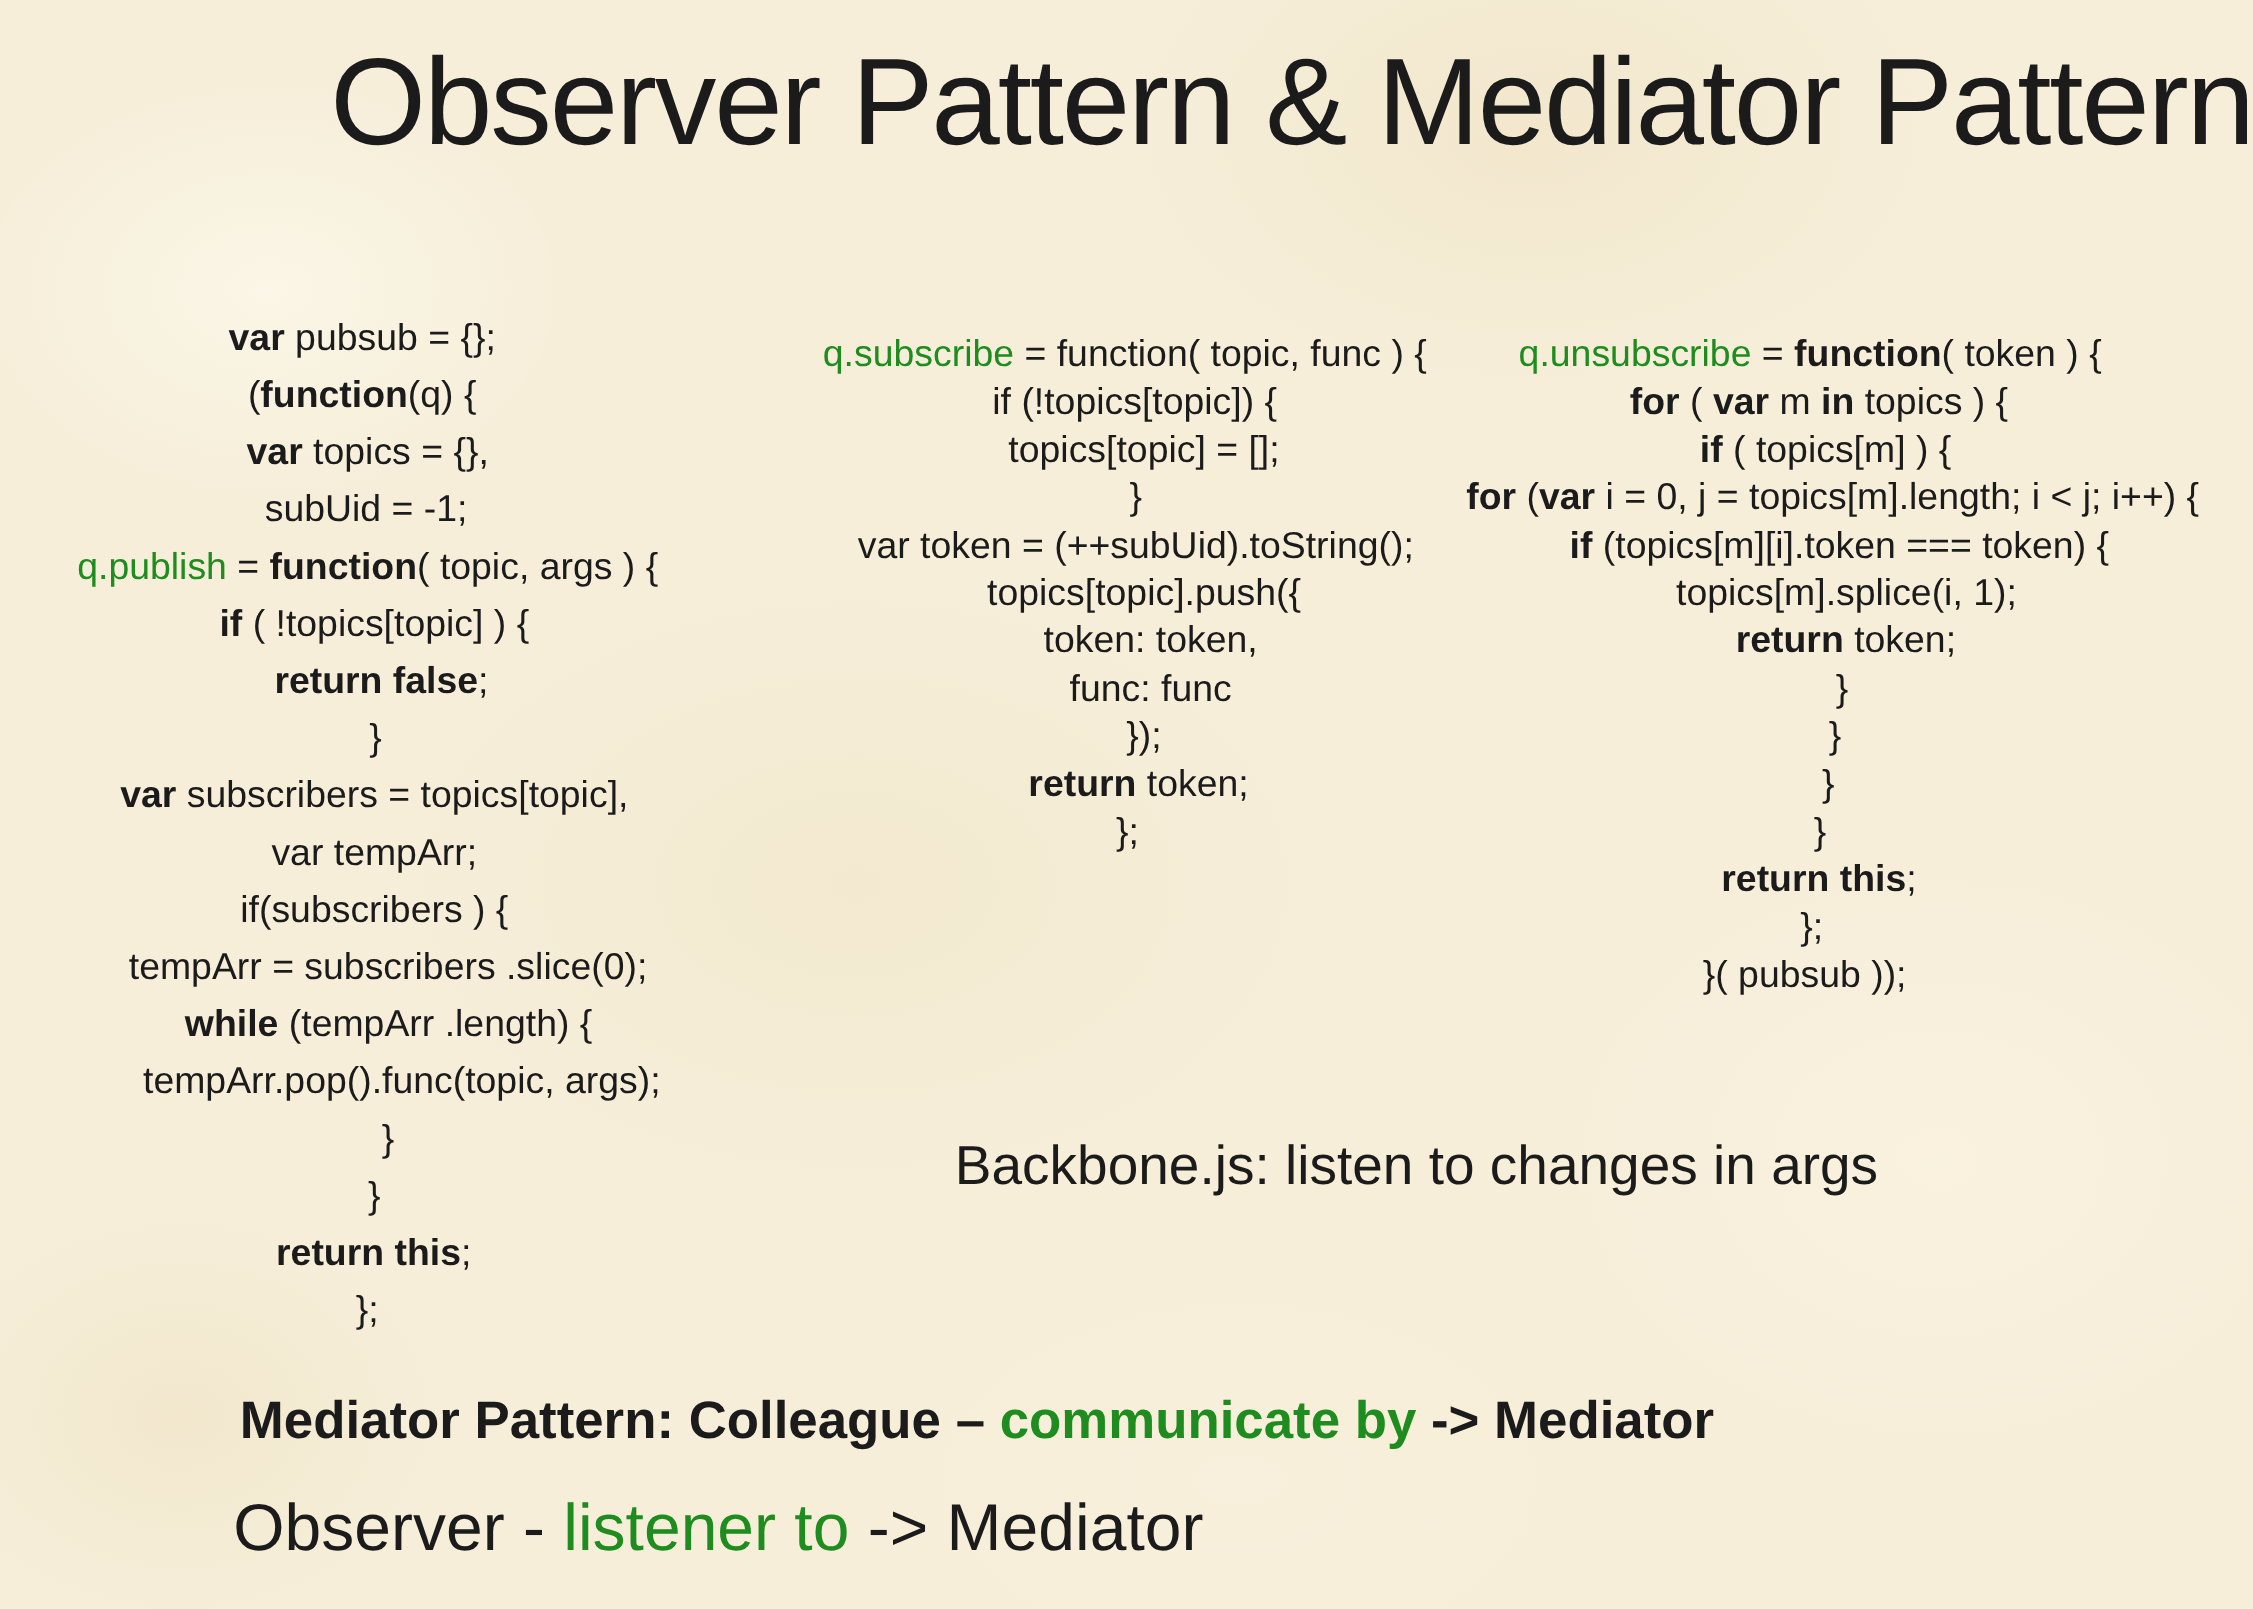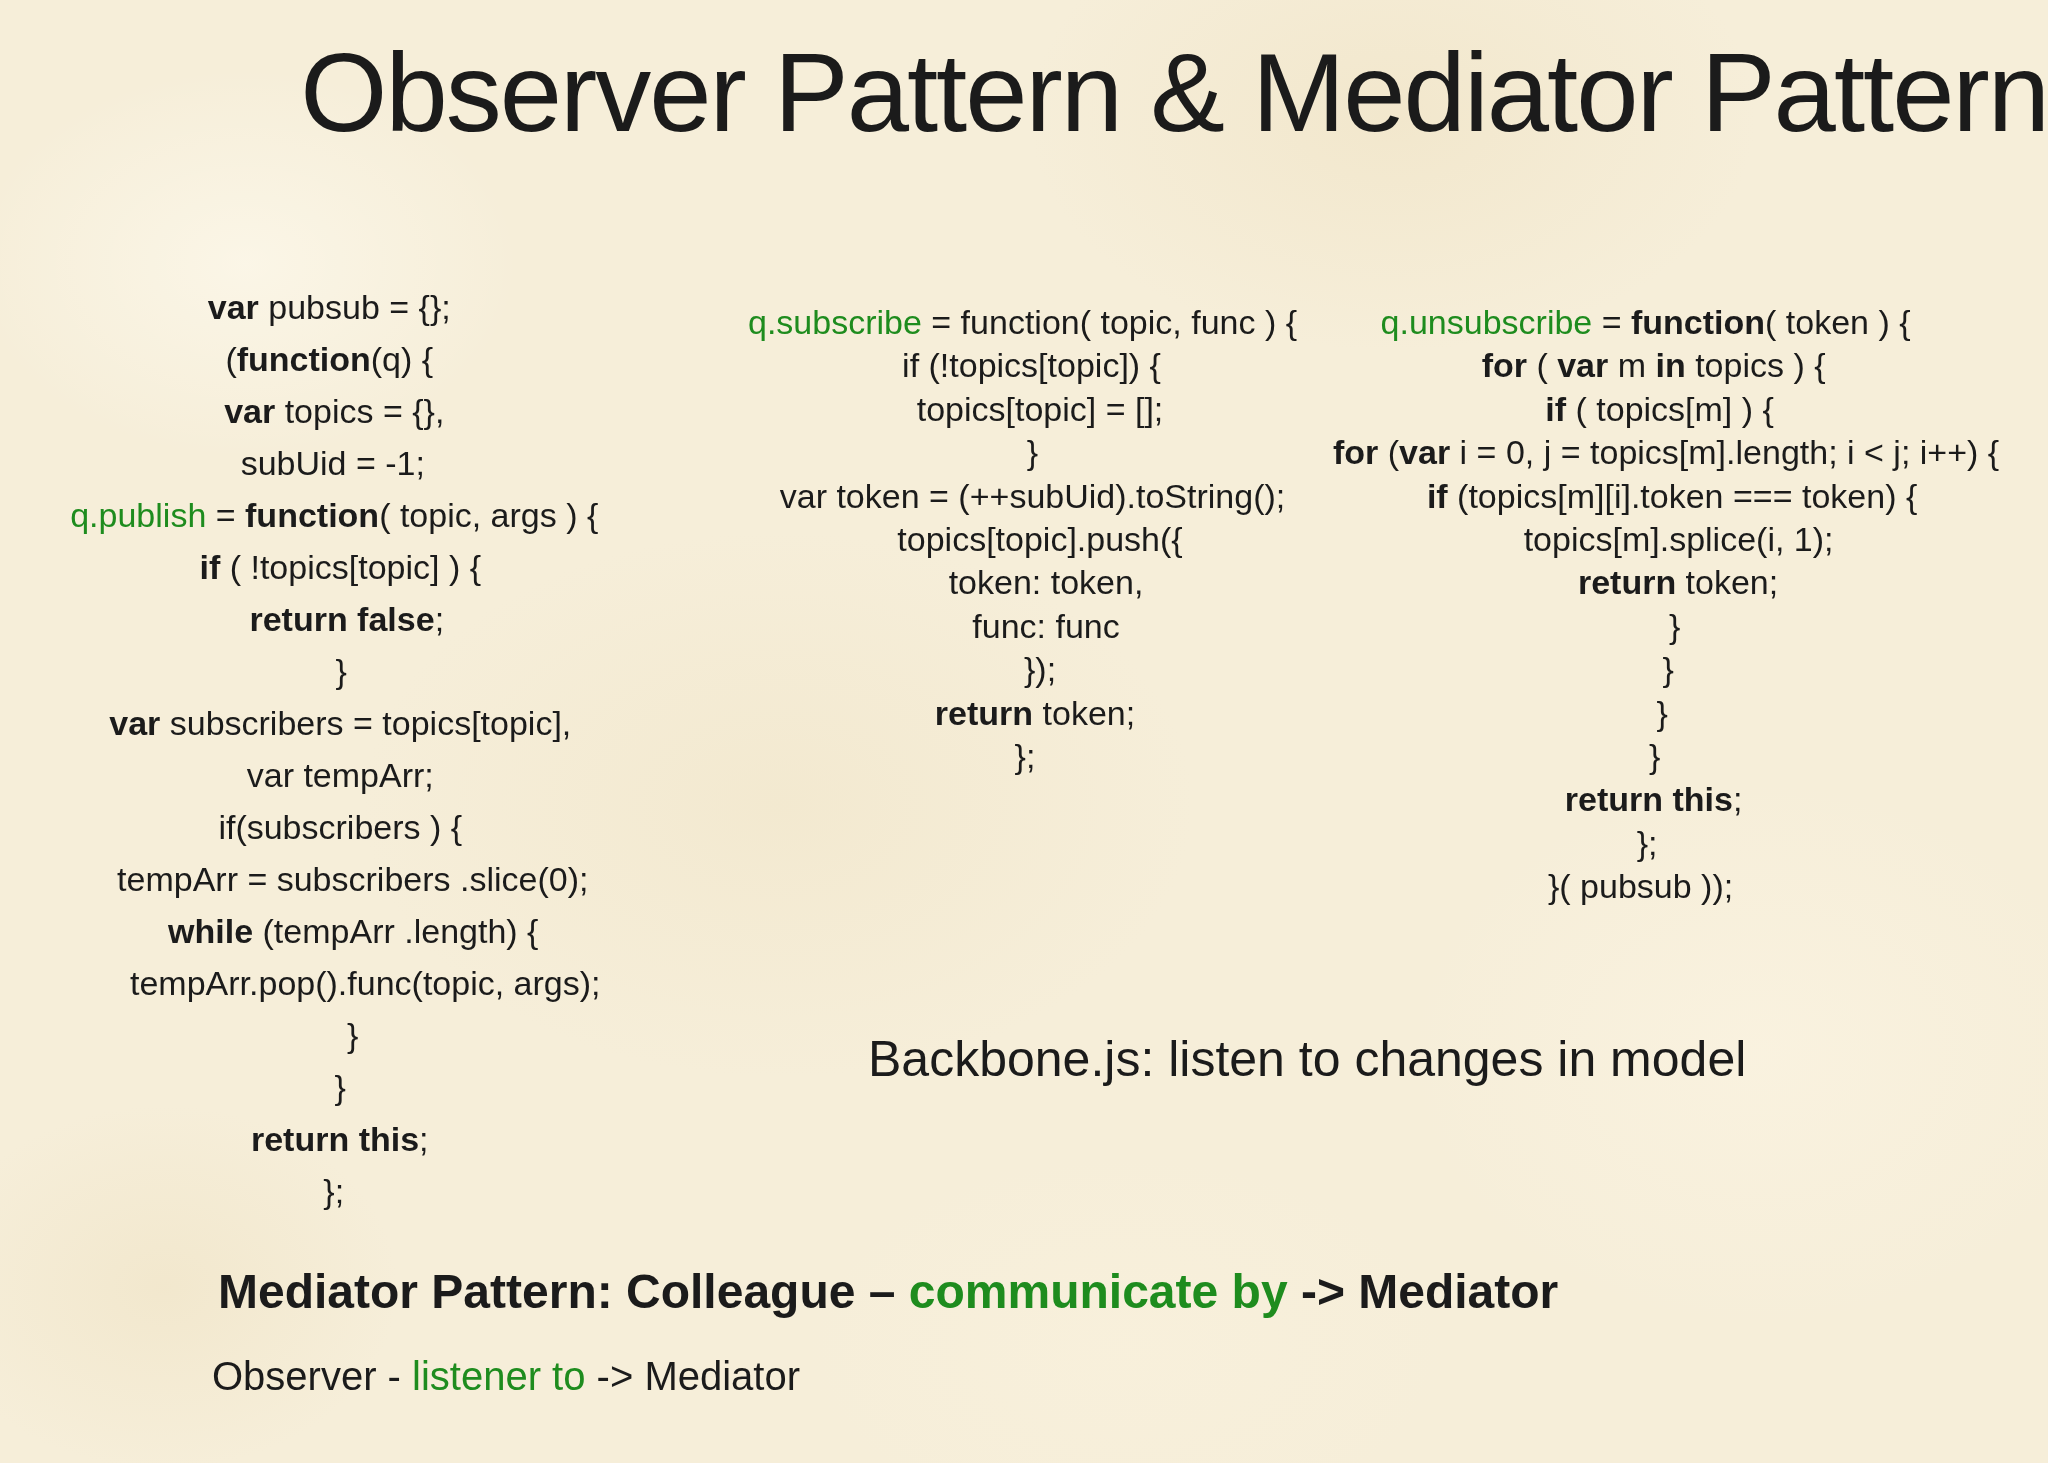--- a/index.html
+++ b/index.html
@@ -48,34 +48,34 @@
   .col-subscribe   { left: 748px;  top: 301px; line-height: 43.4px; }
   .col-unsubscribe { left: 1282px; top: 301px; line-height: 43.4px; }
   .b { font-weight: 700; }
   .g { color: var(--green); }
   .note {
     position: absolute;
     white-space: pre;
   }
   .note-backbone { left: 868px; top: 1030px; font-size: 50px; }
   .note-mediator { left: 218px; top: 1264px; font-size: 48px; font-weight: bold; }
-  .note-observer { left: 212px; top: 1354px; font-size: 40px; }
+  .note-observer { left: 212px; top: 1354px; font-size: 60px; }
 </style>
 </head>
 <body>
 
 <div>
 
   <h1 class="title">Observer Pattern &amp; Mediator Pattern</h1>
 
   <div class="code col-publish"><div class="line" style="padding-left: 0px;"><span class="b">var</span><span> pubsub = {};</span></div><div class="line" style="padding-left: 0px;"><span>(</span><span class="b">function</span><span>(q) {</span></div><div class="line" style="padding-left: 10px;"><span class="b">var</span><span> topics = {},</span></div><div class="line" style="padding-left: 7px;"><span>subUid = -1;</span></div><div class="line" style="padding-left: 10px;"><span class="g">q.publish</span><span> = </span><span class="b">function</span><span>( topic, args ) {</span></div><div class="line" style="padding-left: 22px;"><span class="b">if</span><span> ( !topics[topic] ) {</span></div><div class="line" style="padding-left: 35px;"><span class="b">return false</span><span>;</span></div><div class="line" style="padding-left: 24px;"><span>}</span></div><div class="line" style="padding-left: 22px;"><span class="b">var</span><span> subscribers = topics[topic],</span></div><div class="line" style="padding-left: 22px;"><span>var tempArr;</span></div><div class="line" style="padding-left: 22px;"><span>if(subscribers ) {</span></div><div class="line" style="padding-left: 47px;"><span>tempArr = subscribers .slice(0);</span></div><div class="line" style="padding-left: 48px;"><span class="b">while</span><span> (tempArr .length) {</span></div><div class="line" style="padding-left: 72px;"><span>tempArr.pop().func(topic, args);</span></div><div class="line" style="padding-left: 47px;"><span>}</span></div><div class="line" style="padding-left: 22px;"><span>}</span></div><div class="line" style="padding-left: 21px;"><span class="b">return this</span><span>;</span></div><div class="line" style="padding-left: 9px;"><span>};</span></div></div>
 
   <div class="code col-subscribe"><div class="line" style="padding-left: 0px;"><span class="g">q.subscribe</span><span> = function( topic, func ) {</span></div><div class="line" style="padding-left: 18px;"><span>if (!topics[topic]) {</span></div><div class="line" style="padding-left: 35px;"><span>topics[topic] = [];</span></div><div class="line" style="padding-left: 20px;"><span>}</span></div><div class="line" style="padding-left: 20px;"><span>var token = (++subUid).toString();</span></div><div class="line" style="padding-left: 35px;"><span>topics[topic].push({</span></div><div class="line" style="padding-left: 47px;"><span>token: token,</span></div><div class="line" style="padding-left: 47px;"><span>func: func</span></div><div class="line" style="padding-left: 35px;"><span>});</span></div><div class="line" style="padding-left: 25px;"><span class="b">return</span><span> token;</span></div><div class="line" style="padding-left: 5px;"><span>};</span></div></div>
 
   <div class="code col-unsubscribe"><div class="line" style="padding-left: 10px;"><span class="g">q.unsubscribe</span><span> = </span><span class="b">function</span><span>( token ) {</span></div><div class="line" style="padding-left: 26px;"><span class="b">for</span><span> ( </span><span class="b">var</span><span> m </span><span class="b">in</span><span> topics ) {</span></div><div class="line" style="padding-left: 38px;"><span class="b">if</span><span> ( topics[m] ) {</span></div><div class="line" style="padding-left: 51px;"><span class="b">for</span><span> (</span><span class="b">var</span><span> i = 0, j = topics[m].length; i &lt; j; i++) {</span></div><div class="line" style="padding-left: 63px;"><span class="b">if</span><span> (topics[m][i].token === token) {</span></div><div class="line" style="padding-left: 76px;"><span>topics[m].splice(i, 1);</span></div><div class="line" style="padding-left: 75px;"><span class="b">return</span><span> token;</span></div><div class="line" style="padding-left: 68px;"><span>}</span></div><div class="line" style="padding-left: 55px;"><span>}</span></div><div class="line" style="padding-left: 43px;"><span>}</span></div><div class="line" style="padding-left: 28px;"><span>}</span></div><div class="line" style="padding-left: 26px;"><span class="b">return this</span><span>;</span></div><div class="line" style="padding-left: 13px;"><span>};</span></div><div class="line" style="padding-left: 0px;"><span>}( pubsub ));</span></div></div>
 
-  <div class="note note-backbone">Backbone.js: listen to changes in model</div>
+  <div class="note note-backbone">Backbone.js: listen to changes in args</div>
 
   <div class="note note-mediator"><span>Mediator Pattern: Colleague – </span><span class="g">communicate by</span><span> -&gt; Mediator</span></div>
 
   <div class="note note-observer"><span>Observer - </span><span class="g">listener to</span><span> -&gt; Mediator</span></div>
 
 </div>
 
 </body></html>

